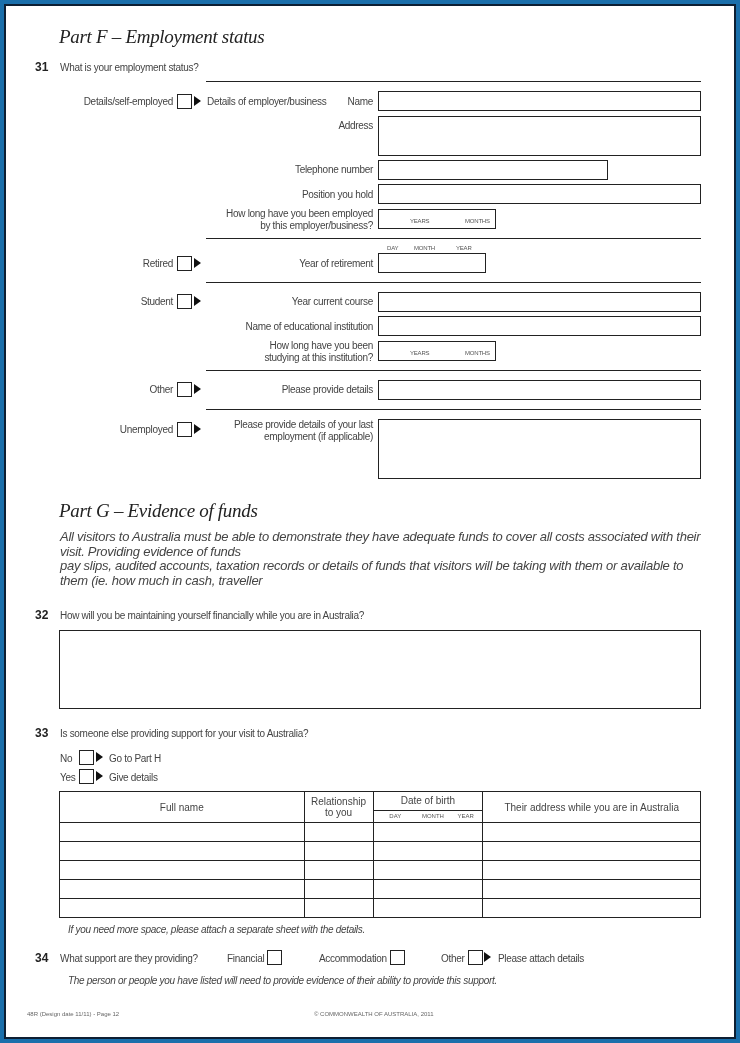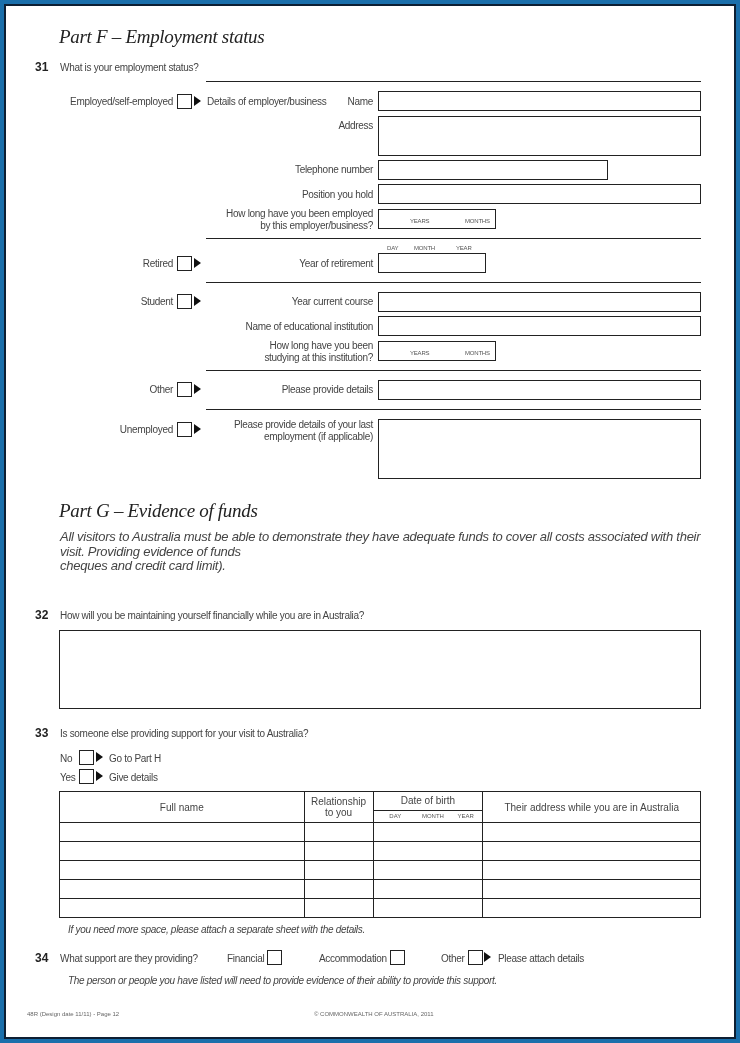--- a/index.html
+++ b/index.html
@@ -28,21 +28,21 @@
 </head>
 <body>
 
 <div class="page"></div>
 
 <div class="abs part-title" style="left:59px;top:26px;text-align:center;">Part F – Employment status</div>
 <div class="abs qnum" style="left:35px;top:60px;">31</div>
 <div class="abs q" style="left:60px;top:62px;">What is your employment status?</div>
 <div class="hr" style="left:206px;top:81px;width:495px;"></div>
 
-<div class="abs lbl r" style="right:567px;top:96px;">Employed/self-employed</div>
+<div class="abs lbl r" style="right:567px;top:96px;">Details/self-employed</div>
 <div class="chk" style="left:177px;top:94px;"></div>
 <div class="arrow" style="left:194px;top:96px;"></div>
 <div class="abs lbl" style="left:207px;top:96px;">Details of employer/business</div>
 <div class="abs lbl r" style="right:367px;top:96px;">Name</div>
 <div class="box" style="left:378px;top:91px;width:323px;height:20px;"></div>
 <div class="abs lbl r" style="right:367px;top:120px;">Address</div>
 <div class="box" style="left:378px;top:116px;width:323px;height:40px;"></div>
 <div class="abs lbl r" style="right:367px;top:164px;">Telephone number</div>
 <div class="box" style="left:378px;top:160px;width:230px;height:20px;"></div>
 <div class="abs lbl r" style="right:367px;top:189px;">Position you hold</div>
@@ -94,21 +94,21 @@
 <div class="arrow" style="left:194px;top:424px;"></div>
 <div class="abs lbl r" style="right:367px;top:419px;line-height:12px;">
   <div>Please provide details of your last</div>
   <div>employment (if applicable)</div>
 </div>
 <div class="box" style="left:378px;top:419px;width:323px;height:60px;"></div>
 
 <div class="abs part-title" style="left:59px;top:500px;">Part G – Evidence of funds</div>
 <div class="abs para" style="left:60px;top:530px;width:650px;">
   <div>All visitors to Australia must be able to demonstrate they have adequate funds to cover all costs associated with their visit. Providing evidence of funds</div>
-  <div>cheques and credit card limit).</div>
+  <div>pay slips, audited accounts, taxation records or details of funds that visitors will be taking with them or available to them (ie. how much in cash, traveller</div>
 </div>
 
 <div class="abs qnum" style="left:35px;top:608px;">32</div>
 <div class="abs q" style="left:60px;top:610px;">How will you be maintaining yourself financially while you are in Australia?</div>
 <div class="box" style="left:59px;top:630px;width:642px;height:79px;"></div>
 
 <div class="abs qnum" style="left:35px;top:726px;">33</div>
 <div class="abs q" style="left:60px;top:728px;">Is someone else providing support for your visit to Australia?</div>
 <div class="abs lbl" style="left:60px;top:753px;">No</div>
 <div class="chk" style="left:79px;top:750px;"></div>

